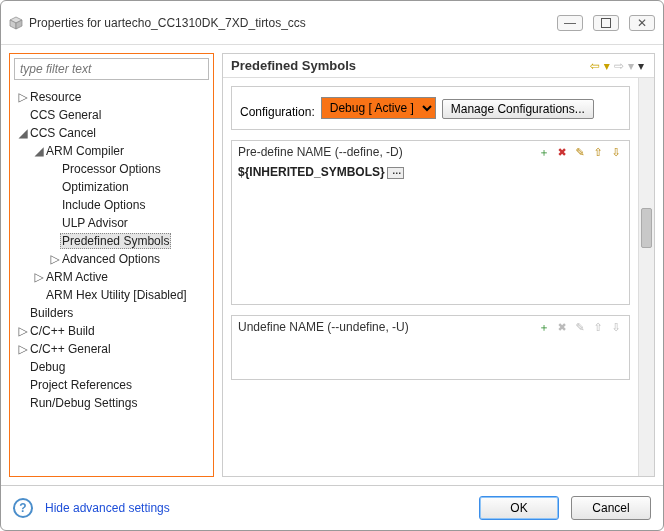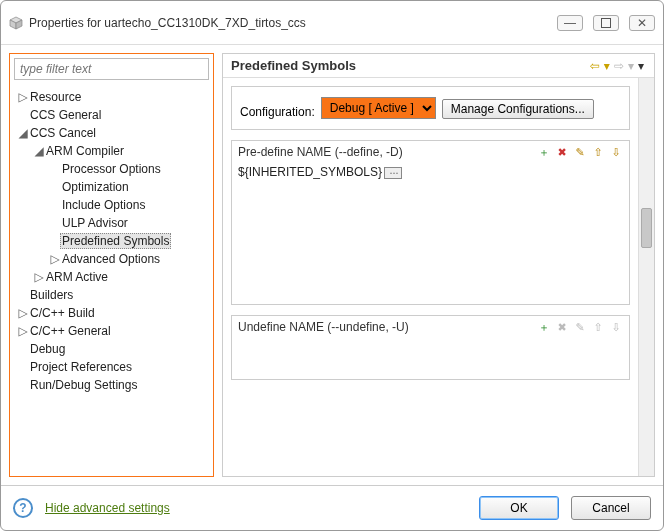--- a/index.html
+++ b/index.html
@@ -32,28 +32,28 @@
   .scroll-gutter { position:absolute; right:0; top:0; bottom:0; width:16px; background:#f0f0f0; border-left:1px solid #ddd; }
   .scroll-thumb { position:absolute; left:2px; right:2px; top:130px; height:40px; background:#c8c8c8; border:1px solid #aaa; border-radius:2px; }
   .config-box { border: 1px solid #ccc; padding: 10px 8px; display: flex; align-items: flex-end; gap: 6px; margin-right:16px; }
   select.cfg { border: 1px solid #888; padding: 2px 4px; background: #f97316; }
   button.mng { border: 1px solid #888; padding: 2px 8px; background: linear-gradient(#fdfdfd,#e6e6e6); border-radius: 2px; }
   .list-group { border: 1px solid #ccc; margin-right:16px; }
   .list-head { display: flex; align-items: center; padding: 4px 6px; border-bottom: 1px solid #fff; }
   .list-head .lbl { flex: 1; color: #333; }
   .list-head .icons { display: flex; gap: 4px; }
   .ic { width: 14px; height: 14px; display:inline-flex; align-items:center; justify-content:center; font-size:11px; }
-  .list-body { min-height: 140px; background: #fff; color: #222; }
+  .list-body { min-height: 140px; background: #fff; color: #222; font-weight: bold; }
   .list-body.small { min-height: 40px; }
   .list-item { padding: 1px 6px; }
   .list-item.ell::after { content: " \22EF"; border:1px solid #888; font-size:9px; padding:0 2px; margin-left:2px; background:#eee; }
   .list-item.sel { background: #2f7bdf; color: #fff; }
   .footer { border-top: 1px solid #ccc; padding: 10px 12px; display: flex; align-items: center; gap: 12px; }
   .help { width: 20px; height: 20px; border: 2px solid #4b8ecb; color: #4b8ecb; border-radius: 50%; display: flex; align-items: center; justify-content: center; font-weight: bold; }
-  .link { color: #4d7c0f; text-decoration: underline; cursor: pointer; }
+  .link { color: #1d4ed8; cursor: pointer; }
   .spacer { flex: 1; }
   button.dlg { min-width: 80px; padding: 4px 12px; border: 1px solid #888; background: linear-gradient(#fdfdfd,#e6e6e6); border-radius: 3px; }
   button.dlg.primary { border: 1px solid #3b8eea; box-shadow: 0 0 0 1px #8ec4f7 inset; }
 </style>
 </head>
 <body>
 
 <div class="window">
   <div class="titlebar">
     <span class="cube">
@@ -87,20 +87,21 @@
                   <ul>
                     <li><span class="tw"></span><span class="node">Processor Options</span></li>
                     <li><span class="tw"></span><span class="node">Optimization</span></li>
                     <li><span class="tw"></span><span class="node">Include Options</span></li>
                     <li><span class="tw"></span><span class="node">ULP Advisor</span></li>
                     <li><span class="tw"></span><span class="node sel">Predefined Symbols</span></li>
                     <li><span class="tw">▷</span><span class="node">Advanced Options</span></li>
                   </ul>
                 </li>
                 <li><span class="tw">▷</span><span class="node">ARM Active</span></li>
+                <li><span class="tw"></span><span class="node">ARM Hex Utility  [Disabled]</span></li>
               </ul>
             </li>
             <li><span class="tw"></span><span class="node">Builders</span></li>
             <li><span class="tw">▷</span><span class="node">C/C++ Build</span></li>
             <li><span class="tw">▷</span><span class="node">C/C++ General</span></li>
             <li><span class="tw"></span><span class="node">Debug</span></li>
             <li><span class="tw"></span><span class="node">Project References</span></li>
             <li><span class="tw"></span><span class="node">Run/Debug Settings</span></li>
           </ul>
         </div>

